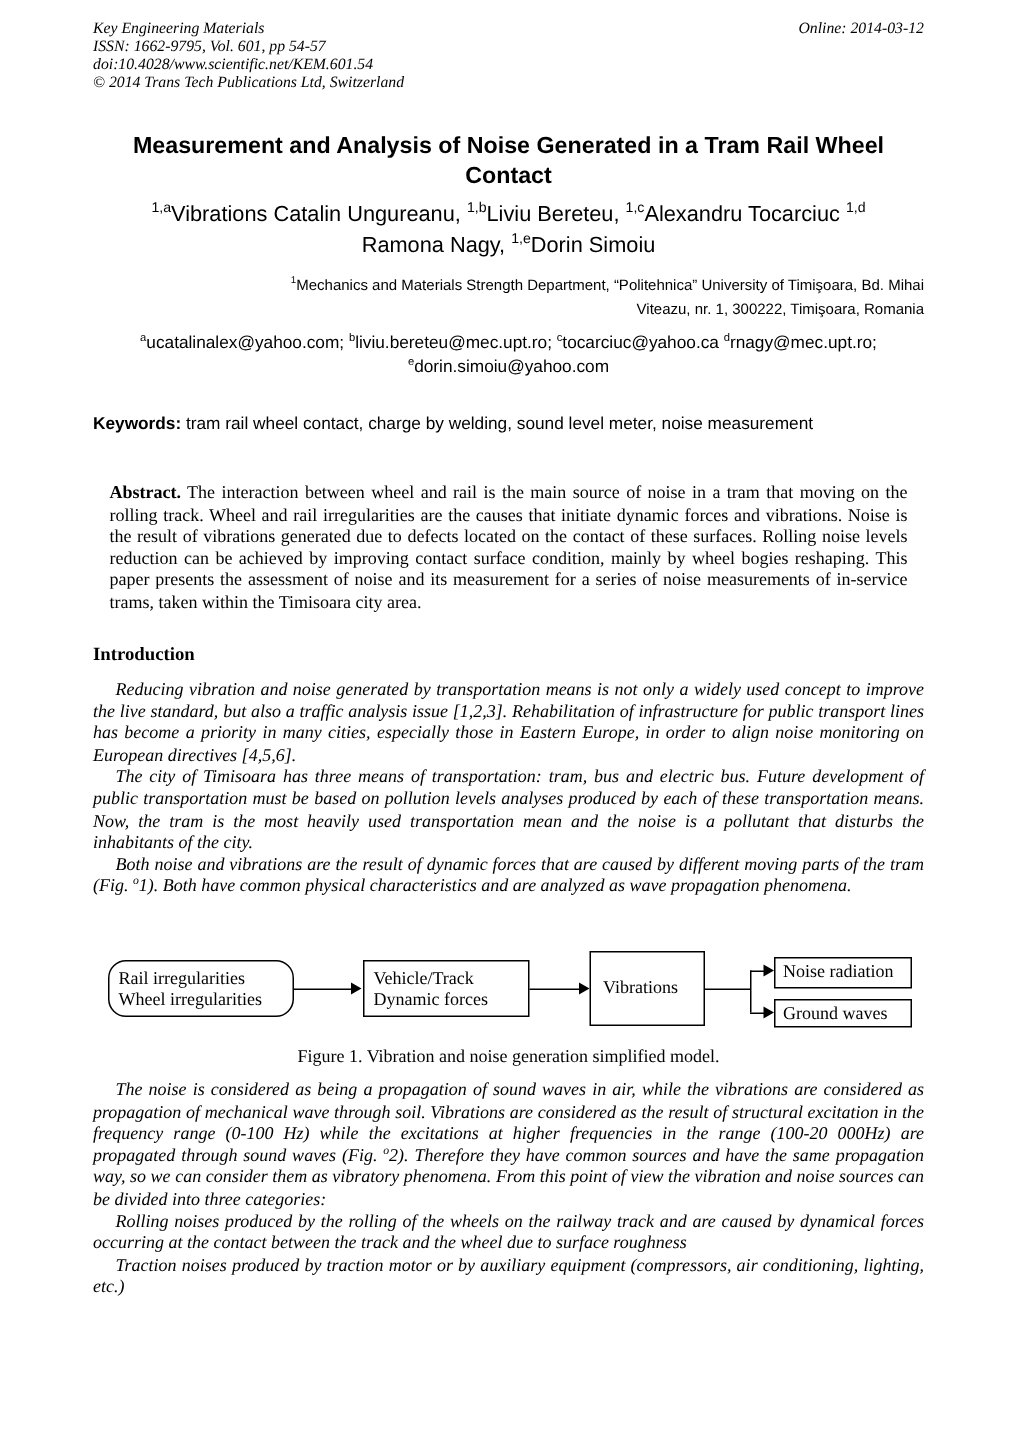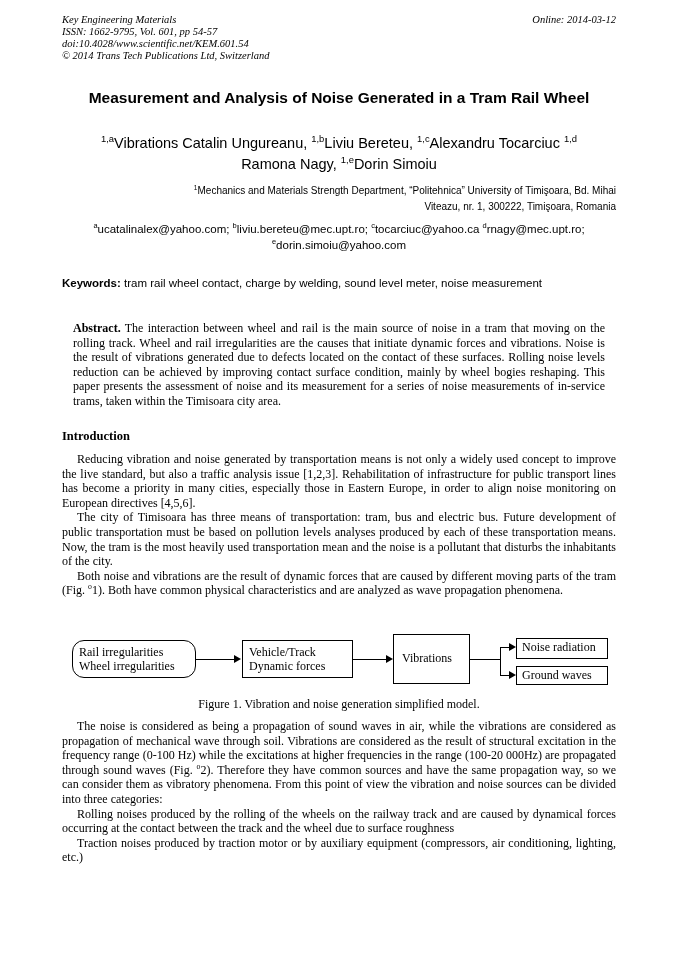--- a/index.html
+++ b/index.html
@@ -11,21 +11,21 @@
   .hdr-right { right: 62px; top: 14px; }
   .title { position: absolute; left: 62px; width: 554px; top: 88px; text-align: center; font-weight: bold; font-size: 15.5px; line-height: 20px; }
   .authors { position: absolute; left: 62px; width: 554px; top: 133px; text-align: center; font-size: 14.5px; line-height: 21px; }
   .affil { position: absolute; left: 62px; width: 554px; top: 183px; text-align: right; font-size: 10px; line-height: 16px; }
   .emails { position: absolute; left: 62px; width: 554px; top: 221px; text-align: center; font-size: 11.5px; line-height: 16px; }
   .keywords { position: absolute; left: 62px; width: 554px; top: 275px; font-size: 11.5px; line-height: 16px; }
   .body-block { position: absolute; left: 62px; width: 554px; font-size: 12px; line-height: 14.6px; text-align: justify; }
   .abstract { top: 310px; }
   .heading { position: absolute; left: 62px; top: 429px; font-weight: bold; font-size: 12.5px; }
   .intro { top: 452px; }
-  .para { text-indent: 15px; margin: 0; }
+  .para { text-indent: 15px; margin: 0; font-style: italic; }
   .para-ni { margin: 11px; }
   sup { font-size: 0.65em; vertical-align: super; line-height: 0; }
   .diagram { position: absolute; left: 62px; top: 632px; width: 554px; height: 60px; }
   .box { position: absolute; border: 1px solid #000; background: #fff; font-size: 12px; line-height: 13.5px; box-sizing: border-box; }
   .caption { position: absolute; left: 62px; width: 554px; top: 697px; text-align: center; font-size: 12px; }
   .body-b { top: 719px; }
   .arrow-line { position: absolute; height: 1px; background: #000; }
   .arrow-head { position: absolute; width: 0; height: 0; border-top: 4px solid transparent; border-bottom: 4px solid transparent; border-left: 7px solid #000; }
 </style>
 </head>
@@ -34,20 +34,21 @@
 <div class="hdr hdr-left serif">
   <div>Key Engineering Materials</div>
   <div>ISSN: 1662-9795, Vol. 601, pp 54-57</div>
   <div>doi:10.4028/www.scientific.net/KEM.601.54</div>
   <div>© 2014 Trans Tech Publications Ltd, Switzerland</div>
 </div>
 <div class="hdr hdr-right serif">Online: 2014-03-12</div>
 
 <div class="title sans">
   <div>Measurement and Analysis of Noise Generated in a Tram Rail Wheel</div>
+  <div>Contact</div>
 </div>
 
 <div class="authors sans">
   <div><sup>1,a</sup><span>Vibrations Catalin Ungureanu, </span><sup>1,b</sup><span>Liviu Bereteu, </span><sup>1,c</sup><span>Alexandru Tocarciuc </span><sup>1,d</sup></div>
   <div><span>Ramona Nagy, </span><sup>1,e</sup><span>Dorin Simoiu</span></div>
 </div>
 
 <div class="affil sans">
   <div><sup>1</sup><span>Mechanics and Materials Strength Department, “Politehnica” University of Timişoara, Bd. Mihai</span></div>
   <div>Viteazu, nr. 1, 300222, Timişoara, Romania</div>

